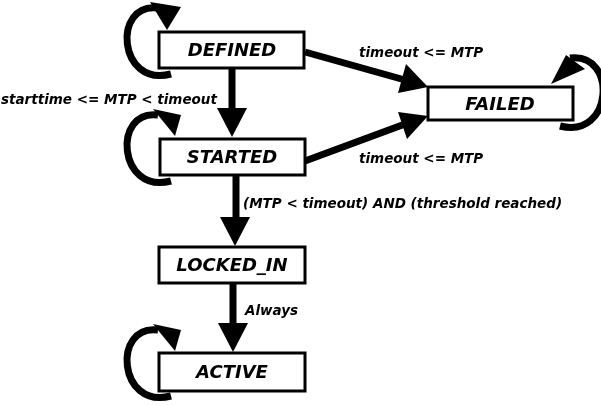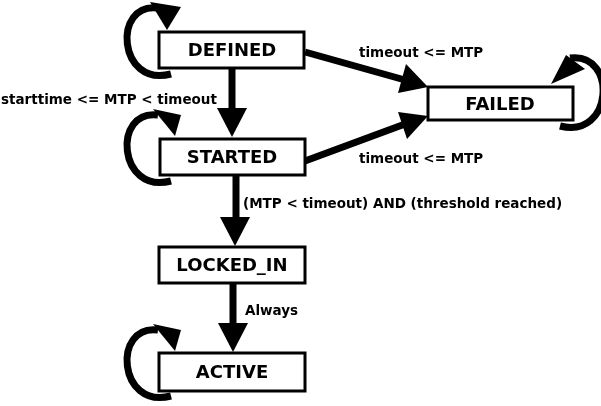--- a/index.html
+++ b/index.html
@@ -7,20 +7,21 @@
     padding: 0;
     background: #ffffff;
   }
   .stage {
     position: relative;
     width: 601px;
     height: 406px;
     background: #ffffff;
     overflow: hidden;
     font-family: "DejaVu Sans", "Liberation Sans", sans-serif;
+    font-style: italic;
   }
   svg { display: block; }
   .edge-stroke {
     stroke: #000000;
     stroke-width: 7;
     fill: none;
   }
   .arrowhead {
     fill: #000000;
     stroke: none;

